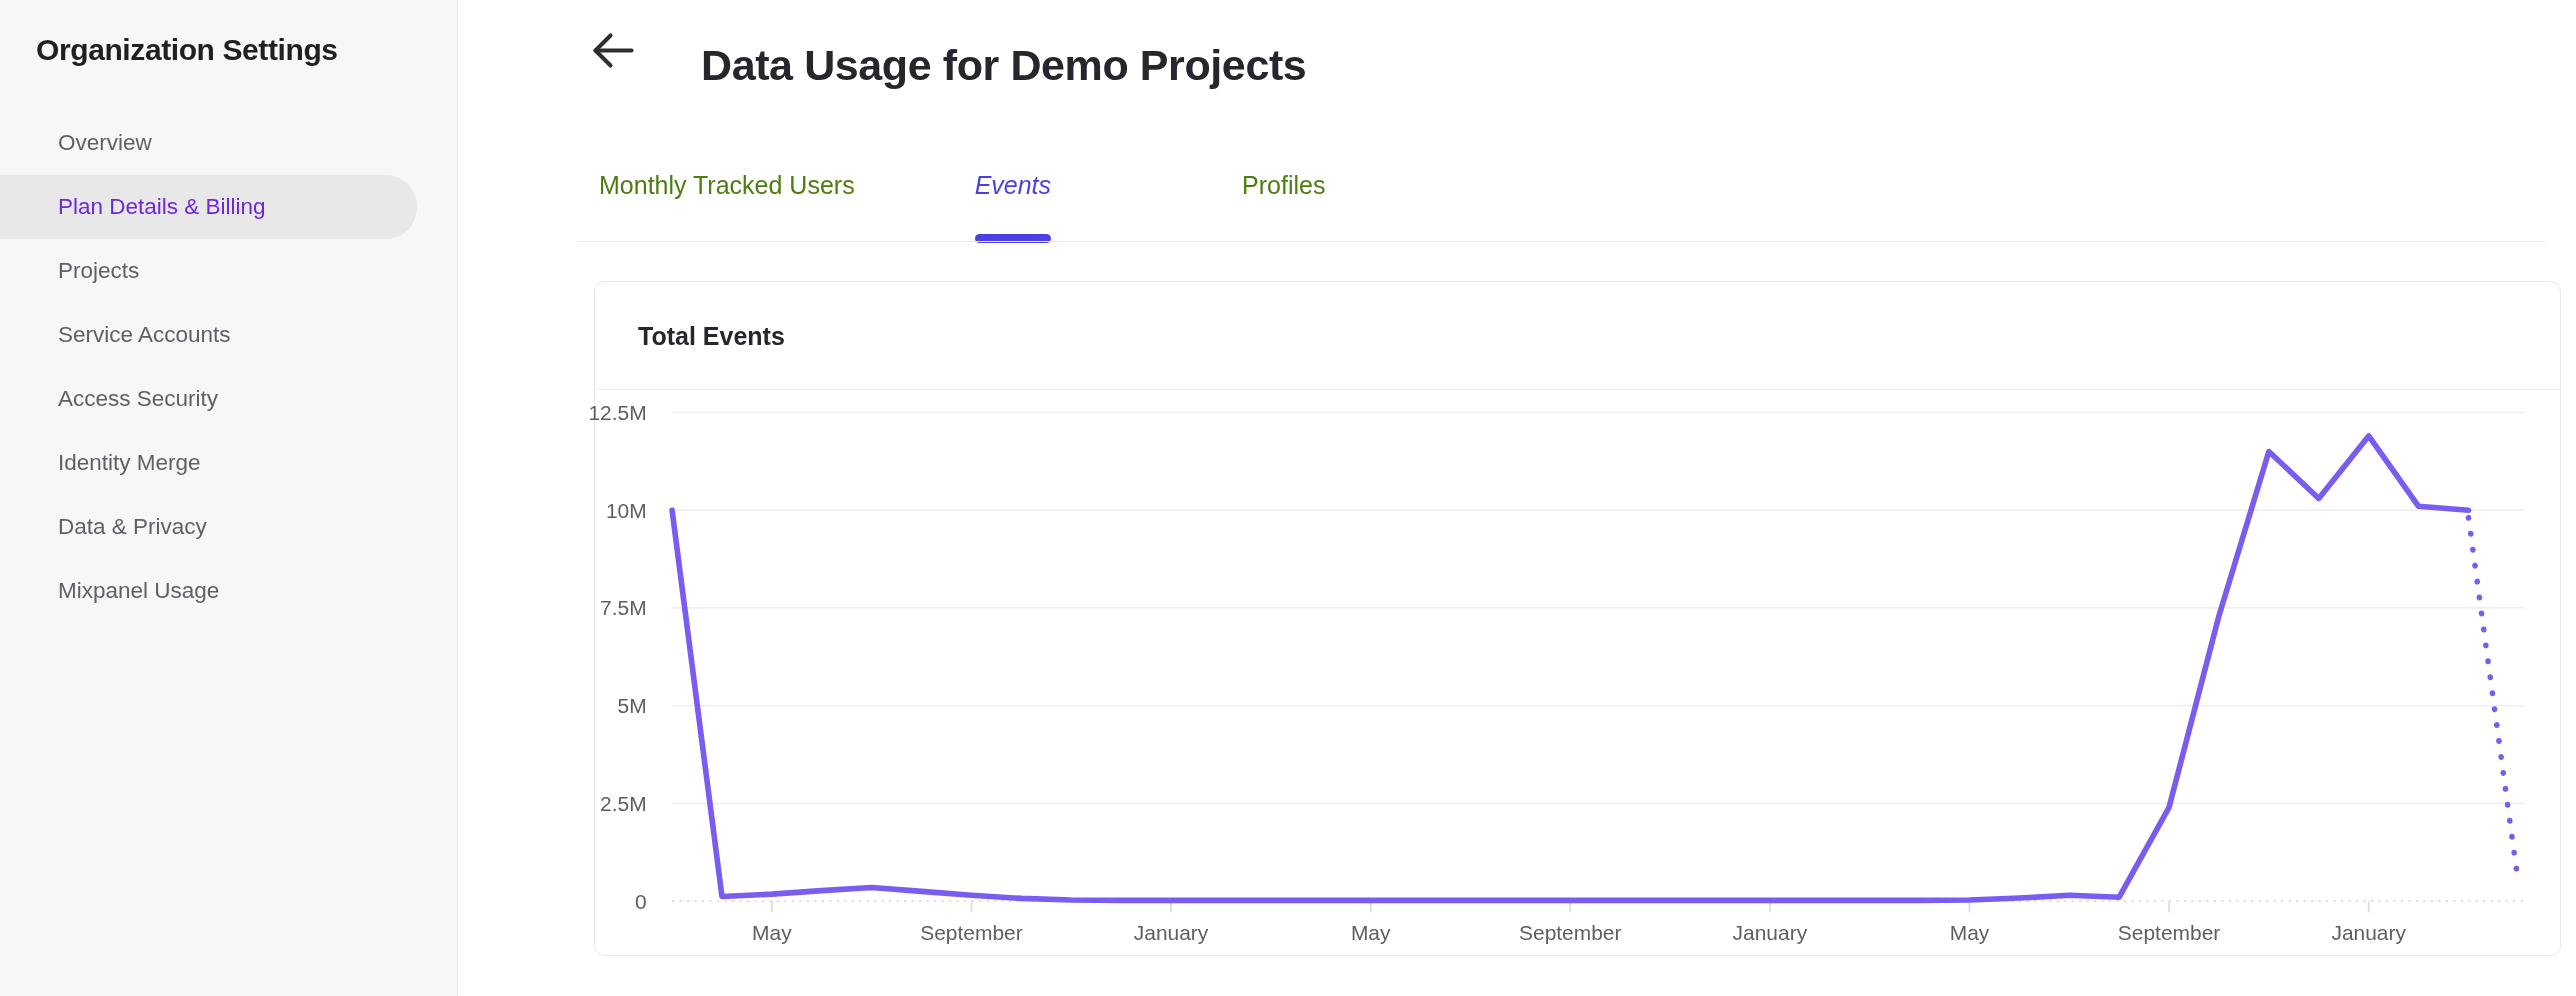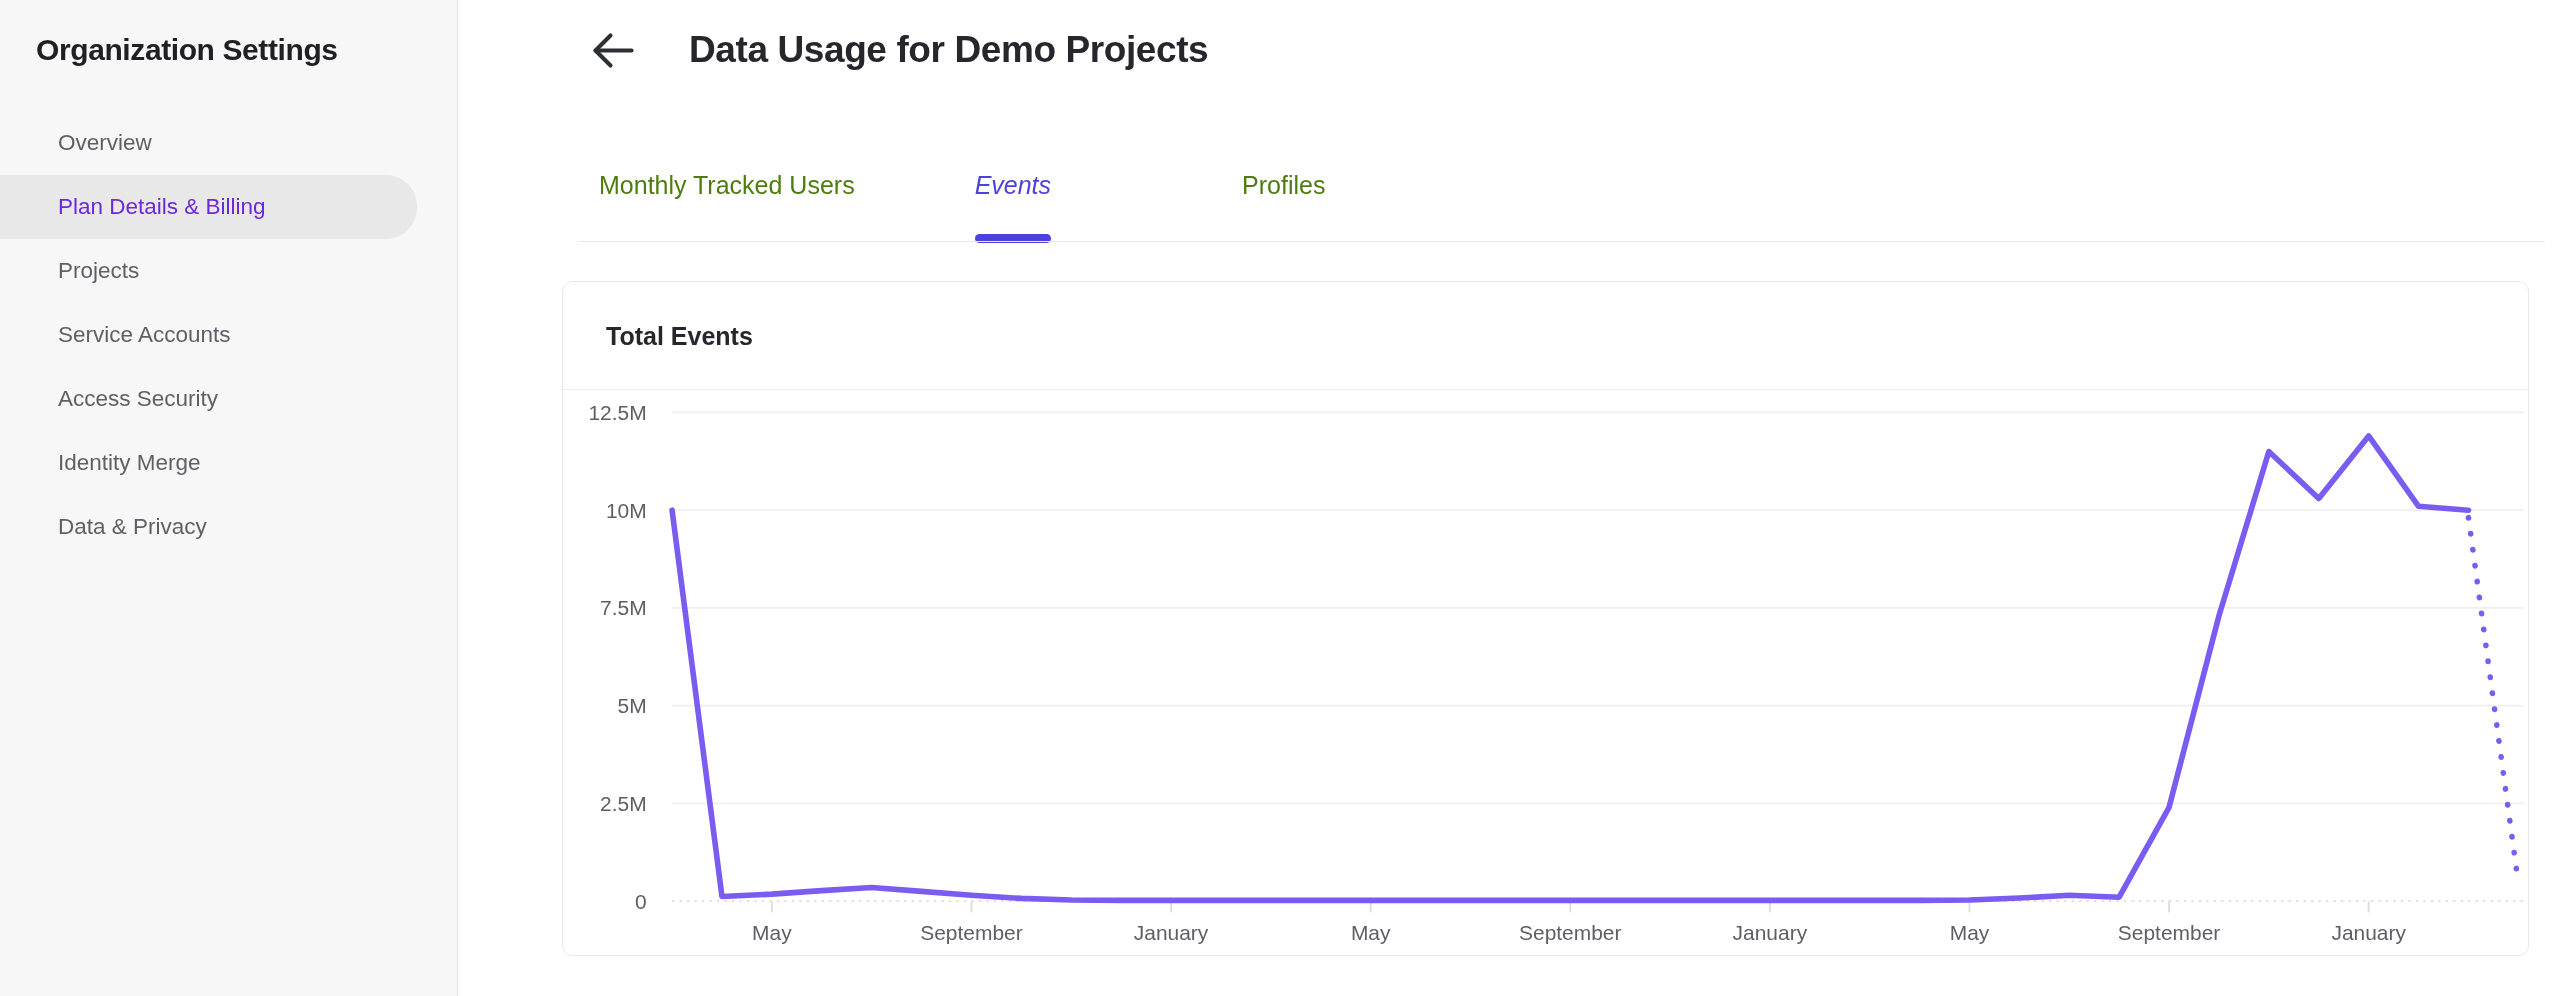--- a/index.html
+++ b/index.html
@@ -14,37 +14,37 @@
   .nav{position:absolute;left:0;top:111px;right:0;text-align:right;}
   .nav-item{position:relative;height:64px;display:flex;align-items:center;padding-left:58px;
             font-size:22.5px;color:#5f5f66;cursor:pointer;box-sizing:border-box;white-space:nowrap;}
   .nav-item.selected{background:#e8e8e9;width:417px;border-radius:0 31px 31px 0;
                      color:#6d28d9;font-weight:500;}
 
   
   .main{position:absolute;left:458px;top:0;width:2118px;height:997px;background:#fff;}
   .back-btn{position:absolute;left:133px;top:31px;width:45px;height:39px;cursor:pointer;
             background:none;border:none;padding:0;}
-  .page-title{margin:4px;position:absolute;left:227px;top:25.4px;font-size:37px;font-weight:700;
+  .page-title{margin:16px;position:absolute;left:227px;top:25.4px;font-size:43px;font-weight:700;
               color:#26262c;letter-spacing:-0.4px;white-space:nowrap;}
 
   
   .tabrow-border{position:absolute;left:120px;top:241px;width:1967px;height:0;
                  border-top:1.5px solid #e9e9ea;}
   .tabs{position:absolute;left:120px;top:160px;height:81px;display:flex;align-items:flex-start;}
   .tab{position:relative;height:81px;display:flex;align-items:flex-start;padding-top:10.5px;
        font-size:25px;color:#4d7c0f;cursor:pointer;white-space:nowrap;box-sizing:border-box;}
   .tab-mtu{margin-left:21px;margin-right:120px;}
   .tab-events{margin-right:191px;}
   .tab.active{color:#4c41e0;font-style:italic;}
   .tab.active::after{content:"";position:absolute;left:0;right:0;bottom:-1.5px;height:8.2px;
                      border-radius:4.5px;background:#4c41e0;}
 
   
-  .card{position:absolute;left:104px;top:281px;width:1967px;height:675px;background:#fff;
+  .card{position:absolute;left:136px;top:281px;width:1967px;height:675px;background:#fff;
         border:1.5px solid #e8e8e9;border-radius:10.5px;box-sizing:border-box;}
   .card-title{position:absolute;left:43px;top:40px;font-size:25px;font-weight:700;color:#26262c;
               white-space:nowrap;}
   .card-divider{position:absolute;left:0;right:0;top:107px;border-top:1.5px solid #ededee;height:0;}
 
   
   #chart-svg{position:absolute;left:0;top:0;width:2576px;height:997px;pointer-events:none;}
   #chart-svg text{font-family:"Liberation Sans",sans-serif;}
 </style>
 </head>
@@ -55,20 +55,21 @@
   <aside class="sidebar">
     <h1 class="sidebar-title">Organization Settings</h1>
     <nav class="nav">
       <div class="nav-item">Overview</div>
       <div class="nav-item selected">Plan Details &amp; Billing</div>
       <div class="nav-item">Projects</div>
       <div class="nav-item">Service Accounts</div>
       <div class="nav-item">Access Security</div>
       <div class="nav-item">Identity Merge</div>
       <div class="nav-item">Data &amp; Privacy</div>
+      <div class="nav-item">Mixpanel Usage</div>
     </nav>
   </aside>
 
   <main class="main">
 
     <button class="back-btn" aria-label="Back">
       <span>
         <svg width="45" height="39" viewBox="0 0 60 52">
           <path d="M26 6 L6 26 L26 46" fill="none" stroke="#2e2e35" stroke-width="5.5" stroke-linecap="round" stroke-linejoin="round"></path>
           <path d="M6 26 H54" fill="none" stroke="#2e2e35" stroke-width="5.5" stroke-linecap="round"></path>

